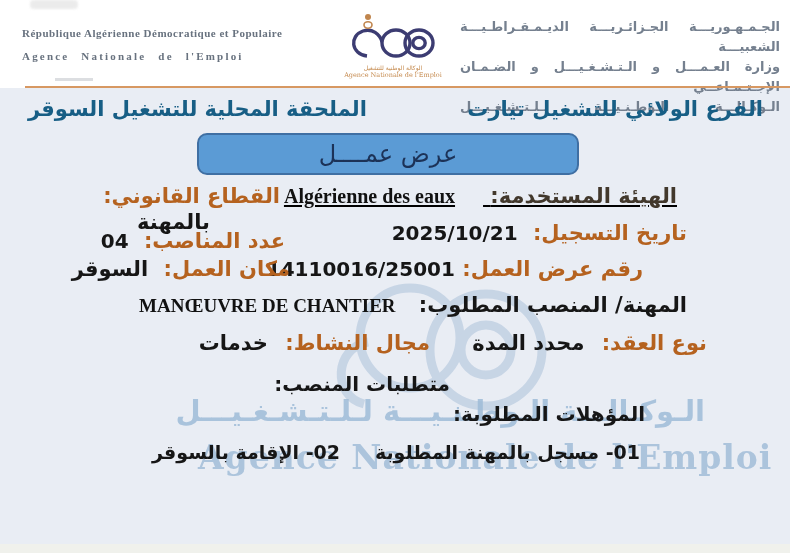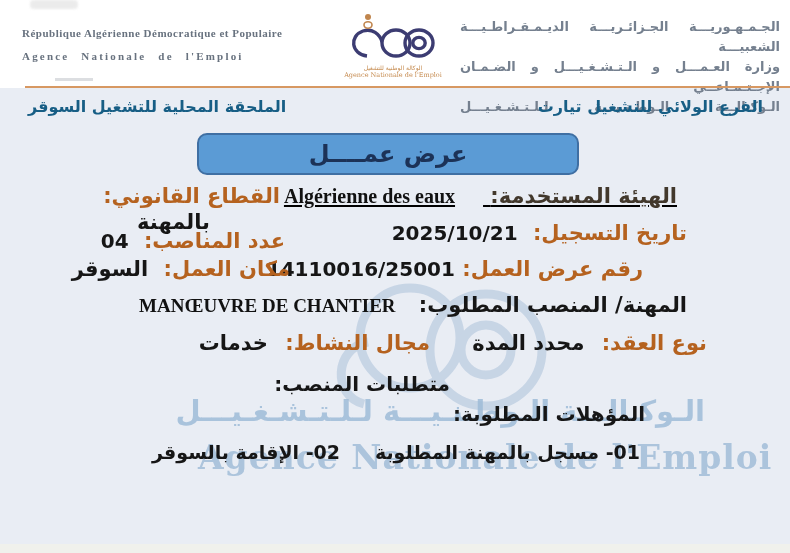--- a/index.html
+++ b/index.html
@@ -27,30 +27,30 @@
   .hdr-right div { text-align:justify; text-align-last:justify; }
   .logo { position:absolute; left:338px; top:10px; width:110px; text-align:center; z-index:3; }
   .logo svg { display:block; margin:0 auto; }
   .logo-cap-ar { font-size:6px; color:#c58a4e; line-height:7px; direction:rtl; }
   .logo-cap-fr { font-size:6.5px; color:#c58a4e; line-height:8px; font-family:"DejaVu Serif", serif; }
 
   .hr-orange { position:absolute; top:86px; left:25px; right:0; height:2px; background:#d79862; }
 
   
   .branch { position:absolute; top:97px; direction:rtl; white-space:nowrap;
-    font-size:16px; font-weight:bold; color:#175e85; z-index:2; }
+    font-size:21px; font-weight:bold; color:#175e85; z-index:2; }
   .branch.wilaya { right:27px; }
   .branch.local  { left:28px; }
 
   
   .title-box {
     position:absolute; left:197px; top:133px; width:378px; height:38px;
     background:#5b9bd5; border:2px solid #3f6fa3; border-radius:10px;
     display:flex; align-items:center; justify-content:center;
-    font-size:24px; font-weight:bold; color:#1c3257; direction:rtl; z-index:2;
+    font-size:24px; font-weight:normal; color:#1c3257; direction:rtl; z-index:2;
   }
 
   
   .row { position:absolute; direction:rtl; white-space:nowrap;
     font-size:21px; font-weight:bold; line-height:28px; z-index:2; }
   .lab-o { color:#b5621f; }
   .lab-d { color:#42382c; }
   .val   { color:#161616; }
   .val-lat { font-family:"Liberation Serif", serif; color:#111; }
   .g28 { margin-inline-start:28px; }

